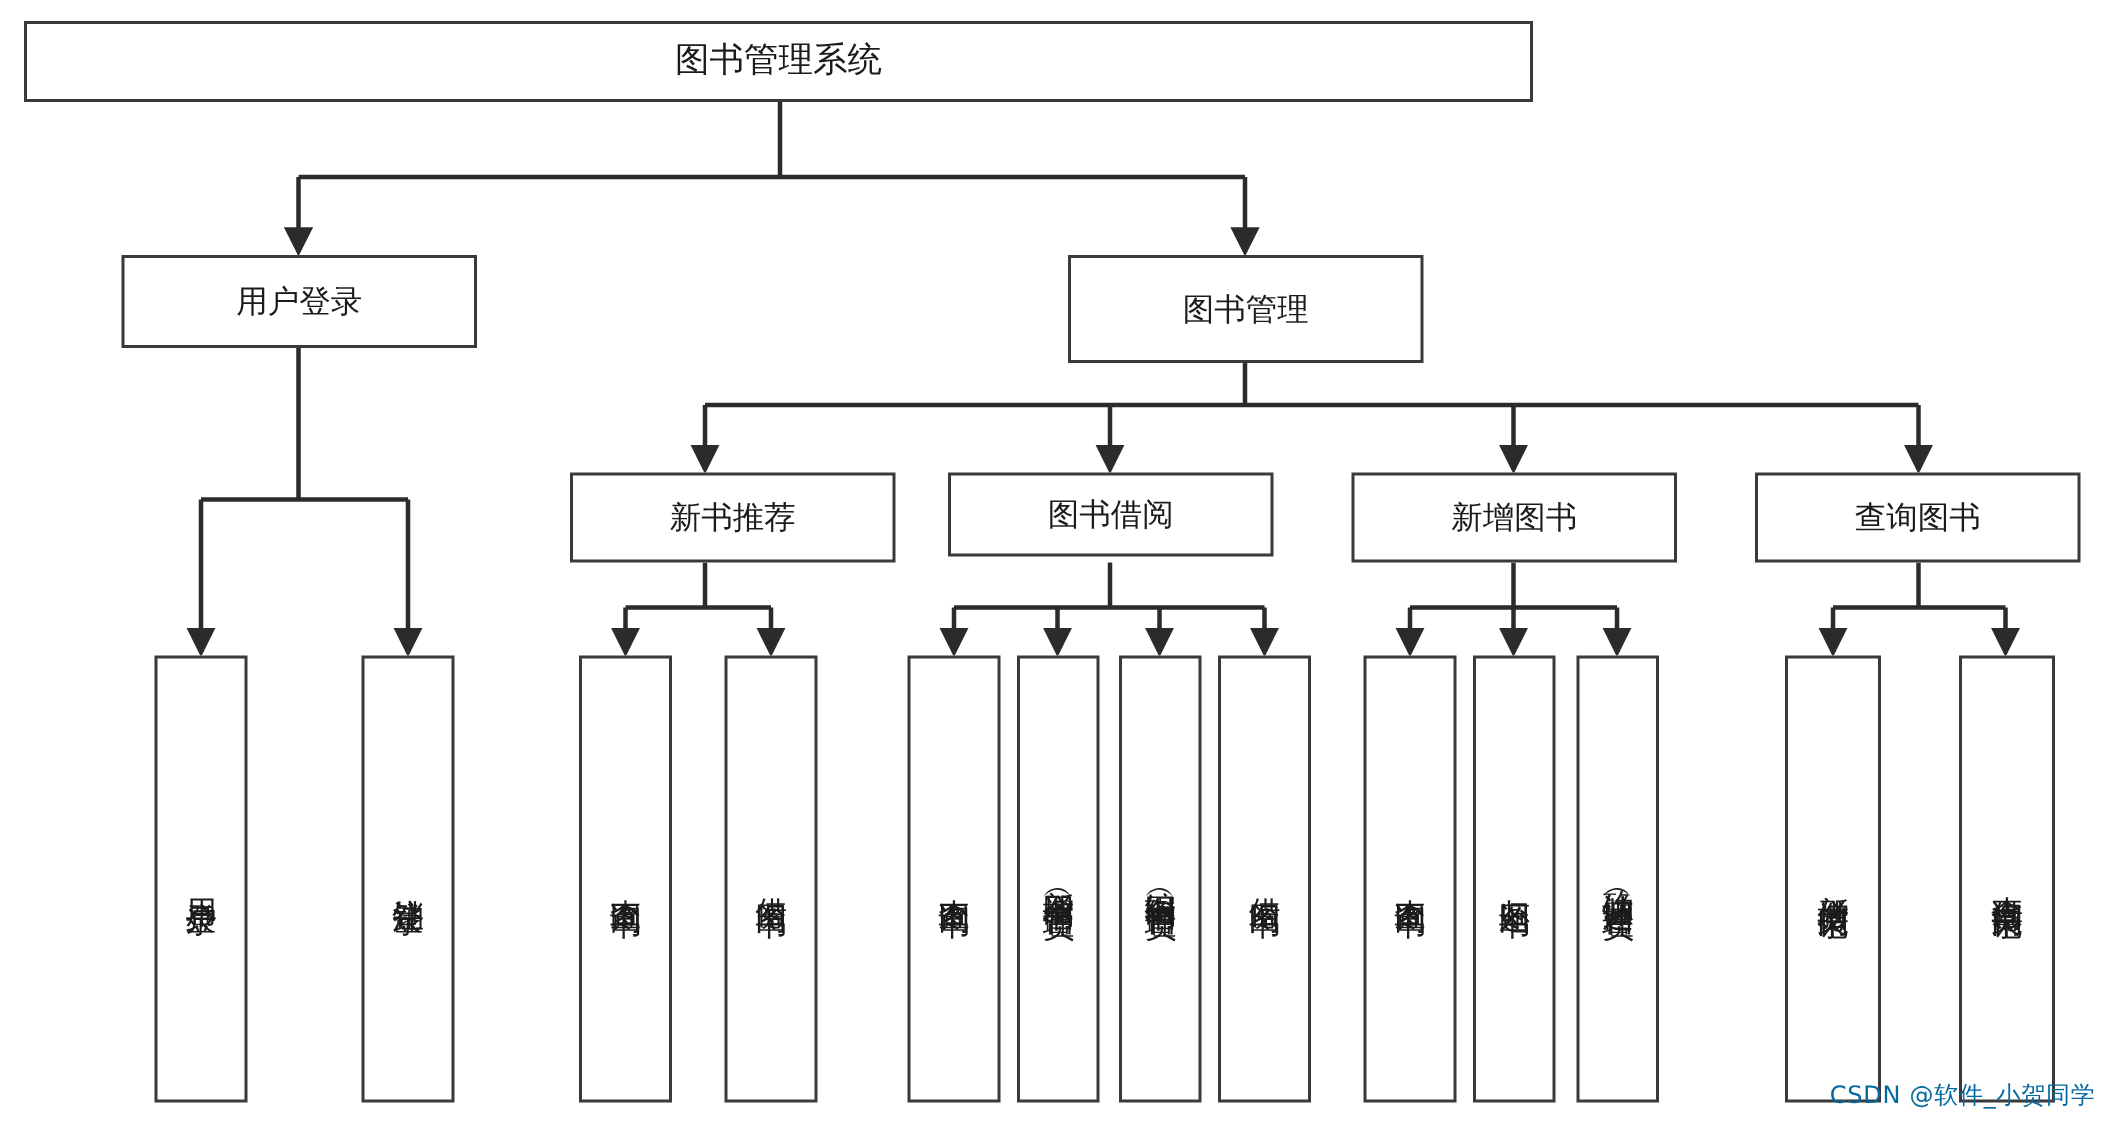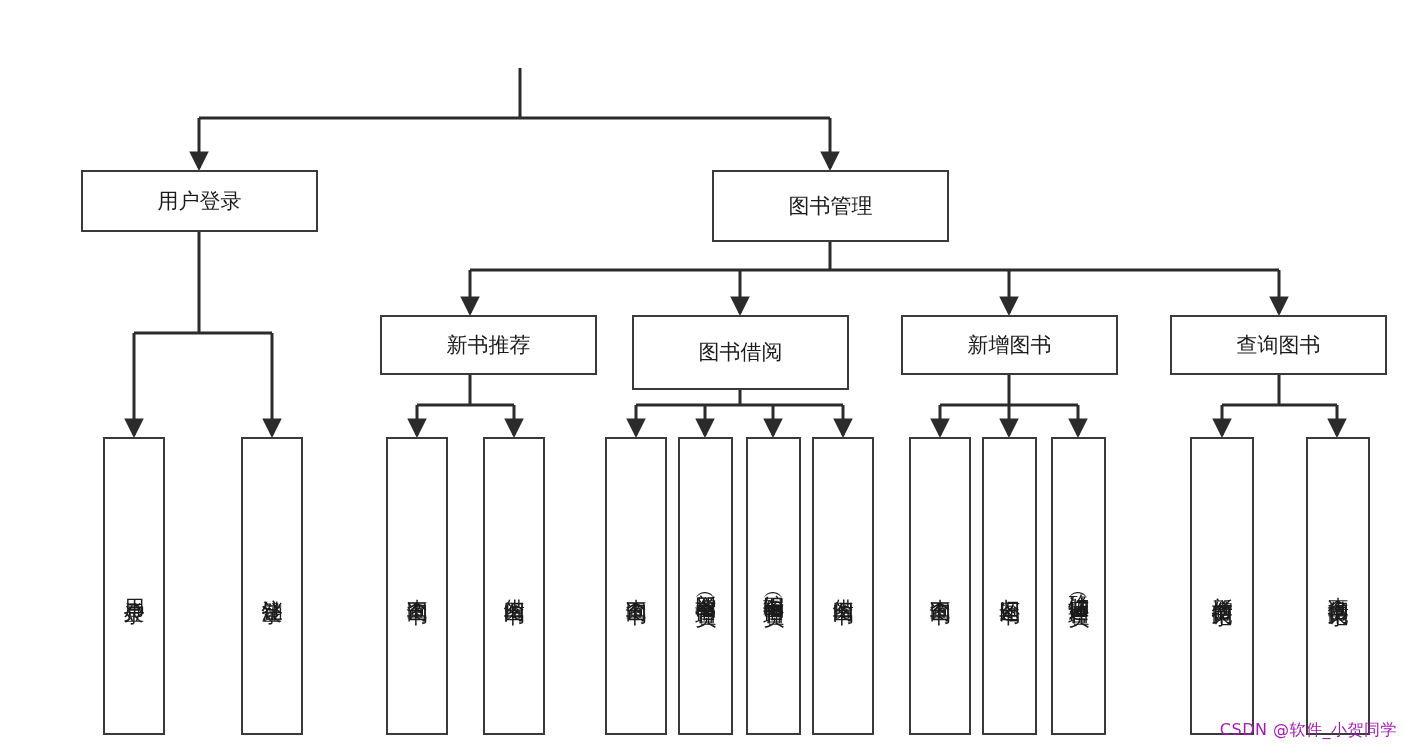--- a/index.html
+++ b/index.html
@@ -67,21 +67,21 @@
     letter-spacing: 2px;
     white-space: nowrap;
     max-height: 100%;
   }
   
   #watermark {
     position: absolute;
     right: 8px;
     bottom: 6px;
     font-size: 16px;
-    color: #a21caf;
+    color: #0369a1;
     letter-spacing: 0.5px;
     white-space: nowrap;
     font-family: "DejaVu Sans", "Liberation Sans", sans-serif;
   }
 </style>
 </head>
 <body>
 
 <div id="diagram-root">
 
@@ -128,34 +128,37 @@
       <path d="M 1009 405 L 1009 435" marker-end="url(#arrow)"></path>
       <path d="M 1078 405 L 1078 435" marker-end="url(#arrow)"></path>
 
       <path d="M 1279 375 L 1279 405"></path>
       <path d="M 1222 405 L 1337 405"></path>
       <path d="M 1222 405 L 1222 435" marker-end="url(#arrow)"></path>
       <path d="M 1337 405 L 1337 435" marker-end="url(#arrow)"></path>
     </g>
   </svg>
 
+  <div class="node root" style="left:16px; top:14px; width:1006px; height:54px;">
+    <span class="node-label">图书管理系统</span>
+  </div>
 
   <div class="node branch" style="left:81px; top:170px; width:237px; height:62px;">
     <span class="node-label">用户登录</span>
   </div>
 
   <div class="node branch" style="left:712px; top:170px; width:237px; height:72px;">
     <span class="node-label">图书管理</span>
   </div>
 
   <div class="node branch" style="left:380px; top:315px; width:217px; height:60px;">
     <span class="node-label">新书推荐</span>
   </div>
 
-  <div class="node branch" style="left:632px; top:315px; width:217px; height:75px;">
+  <div class="node branch" style="left:632px; top:315px; width:217px; height:56px;">
     <span class="node-label">图书借阅</span>
   </div>
 
   <div class="node branch" style="left:901px; top:315px; width:217px; height:60px;">
     <span class="node-label">新增图书</span>
   </div>
 
   <div class="node branch" style="left:1170px; top:315px; width:217px; height:60px;">
     <span class="node-label">查询图书</span>
   </div>

